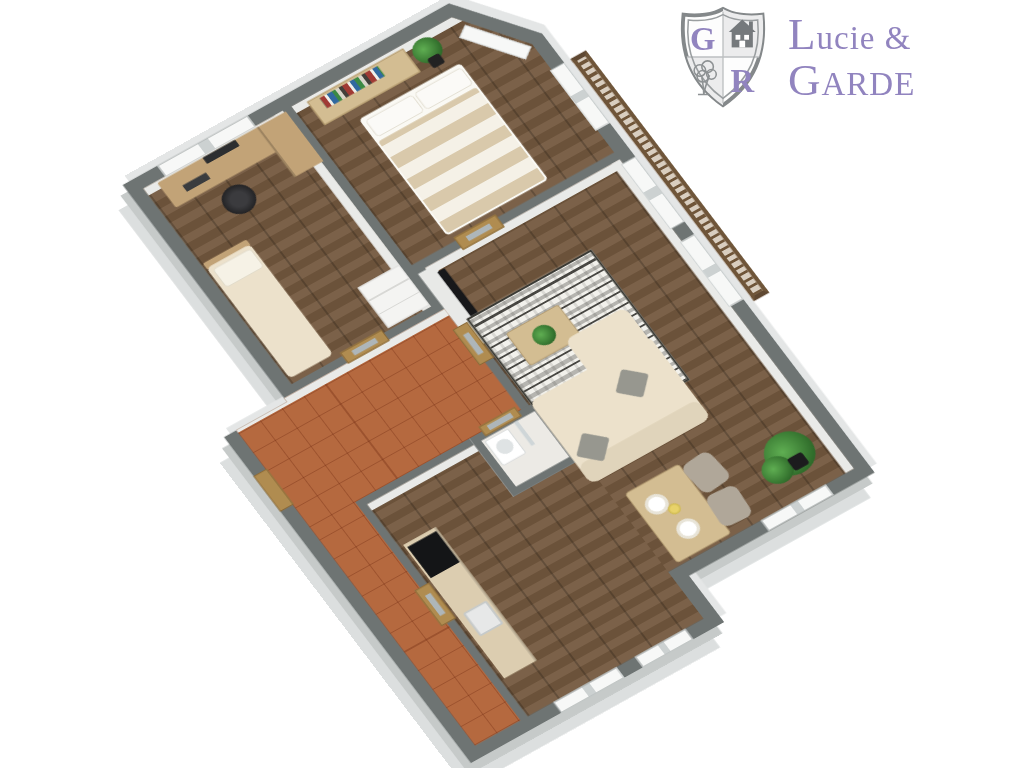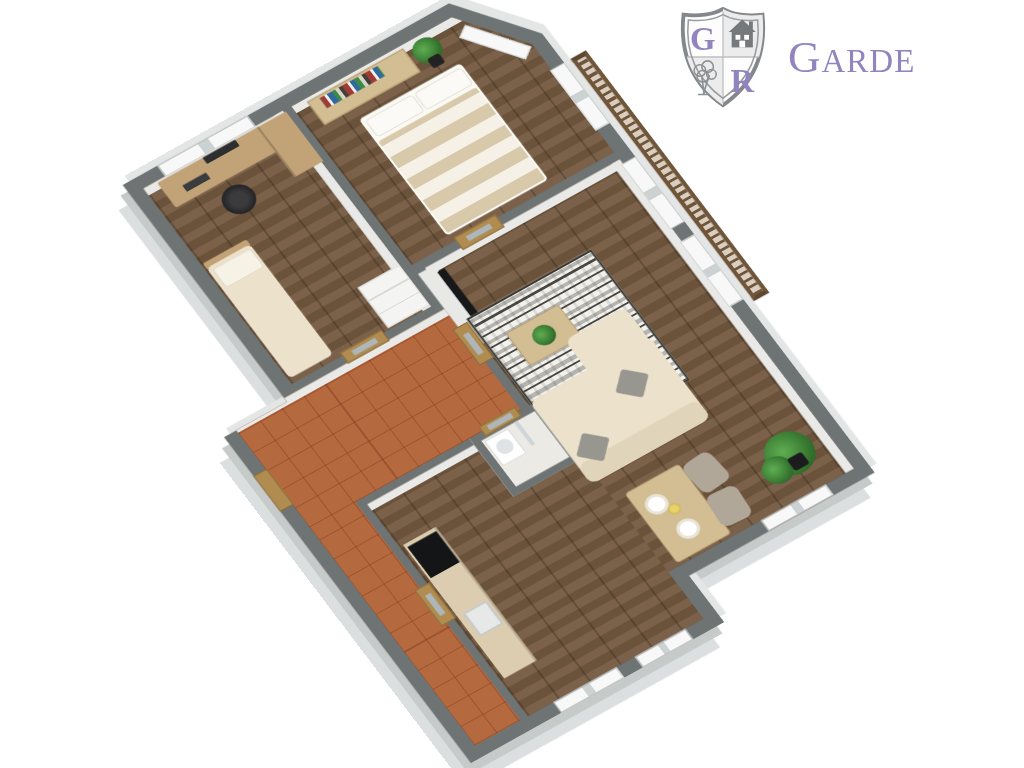--- a/index.html
+++ b/index.html
@@ -176,20 +176,21 @@
         <circle cx="26" cy="67" r="6"></circle>
         <circle cx="34" cy="63" r="6"></circle>
         <circle cx="38" cy="71" r="5"></circle>
         <circle cx="29" cy="73" r="6"></circle>
         <path d="M30 92 C30 84 29 80 28 74 M30 92 C31 85 33 80 36 72 M24 92 L36 92"></path>
       </g>
       <text x="29" y="46" text-anchor="middle" font-family="Liberation Serif, serif" font-size="34" font-weight="bold" fill="#9184bf">G</text>
       <text x="70" y="89" text-anchor="middle" font-family="Liberation Serif, serif" font-size="34" font-weight="bold" fill="#9184bf">R</text>
     </svg>
     <div class="brand-text">
+      <div class="brand-line">Lucie &amp;</div>
       <div class="brand-line">GARDE</div>
     </div>
   </div>
 
   <div class="scene">
 
     <div class="under u-far"></div>
     <div class="under u-near"></div>
     <div class="under u-ne"></div>
 

